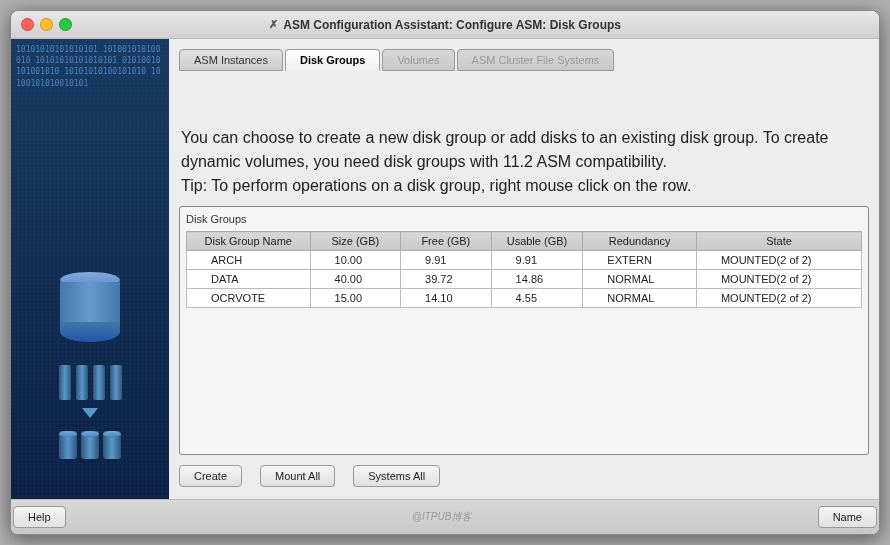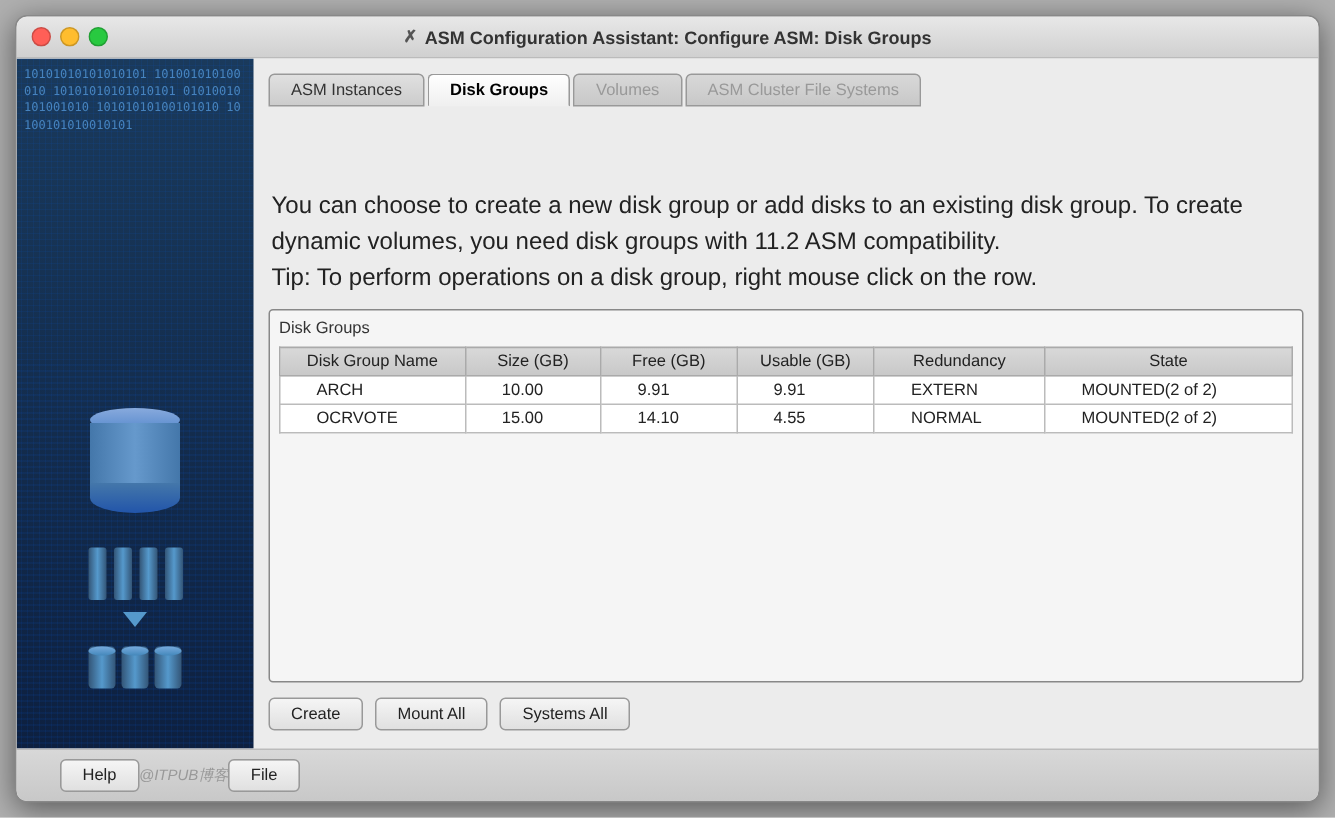--- a/index.html
+++ b/index.html
@@ -308,42 +308,42 @@
     .data-table td {
       border: 1px solid #bbb;
       padding: 3px 24px;
       background: white;
       color: #222;
     }
 
     
     .buttons-area {
       display: flex;
-      gap: 8px;
+      gap: 18px;
       padding: 10px 0 2px 0;
       align-items: center;
     }
 
     .btn {
       padding: 4px 14px;
       font-size: 11px;
       background: linear-gradient(to bottom, #f5f5f5, #e0e0e0);
       border: 1px solid #999;
       border-radius: 4px;
       cursor: pointer;
       color: #222;
     }
 
     
     .footer {
       background: linear-gradient(to bottom, #d8d8d8, #c8c8c8);
       border-top: 1px solid #bbb;
-      padding: 6px 29px;
-      display: flex;
-      justify-content: flex-start;
+      padding: 6px 2px;
+      display: flex;
+      justify-content: space-between;
       align-items: center;
     }
 
     .footer-btn {
       padding: 4px 14px;
       font-size: 11px;
       background: linear-gradient(to bottom, #f5f5f5, #e0e0e0);
       border: 1px solid #999;
       border-radius: 4px;
       cursor: pointer;
@@ -441,20 +441,28 @@
           <tbody id="table-body">
           <tr>
                 <td>ARCH</td>
                 <td>10.00</td>
                 <td>9.91</td>
                 <td>9.91</td>
                 <td>EXTERN</td>
                 <td>MOUNTED(2 of 2)</td>
               </tr>
               <tr>
+                <td>DATA</td>
+                <td>40.00</td>
+                <td>39.72</td>
+                <td>14.86</td>
+                <td>NORMAL</td>
+                <td>MOUNTED(2 of 2)</td>
+              </tr>
+              <tr>
                 <td>OCRVOTE</td>
                 <td>15.00</td>
                 <td>14.10</td>
                 <td>4.55</td>
                 <td>NORMAL</td>
                 <td>MOUNTED(2 of 2)</td>
               </tr>
             </tbody>
         </table>
       </div>
@@ -463,15 +471,15 @@
         <button class="btn">Create</button>
         <button class="btn">Mount All</button>
         <button class="btn">Systems All</button>
       </div>
     </div>
   </div>
 
   <div class="footer">
     <button class="footer-btn">Help</button>
     <span class="watermark">@ITPUB博客</span>
-    <button class="footer-btn">File</button>
+    <button class="footer-btn">Name</button>
   </div>
 </div>
 
 </body></html>

